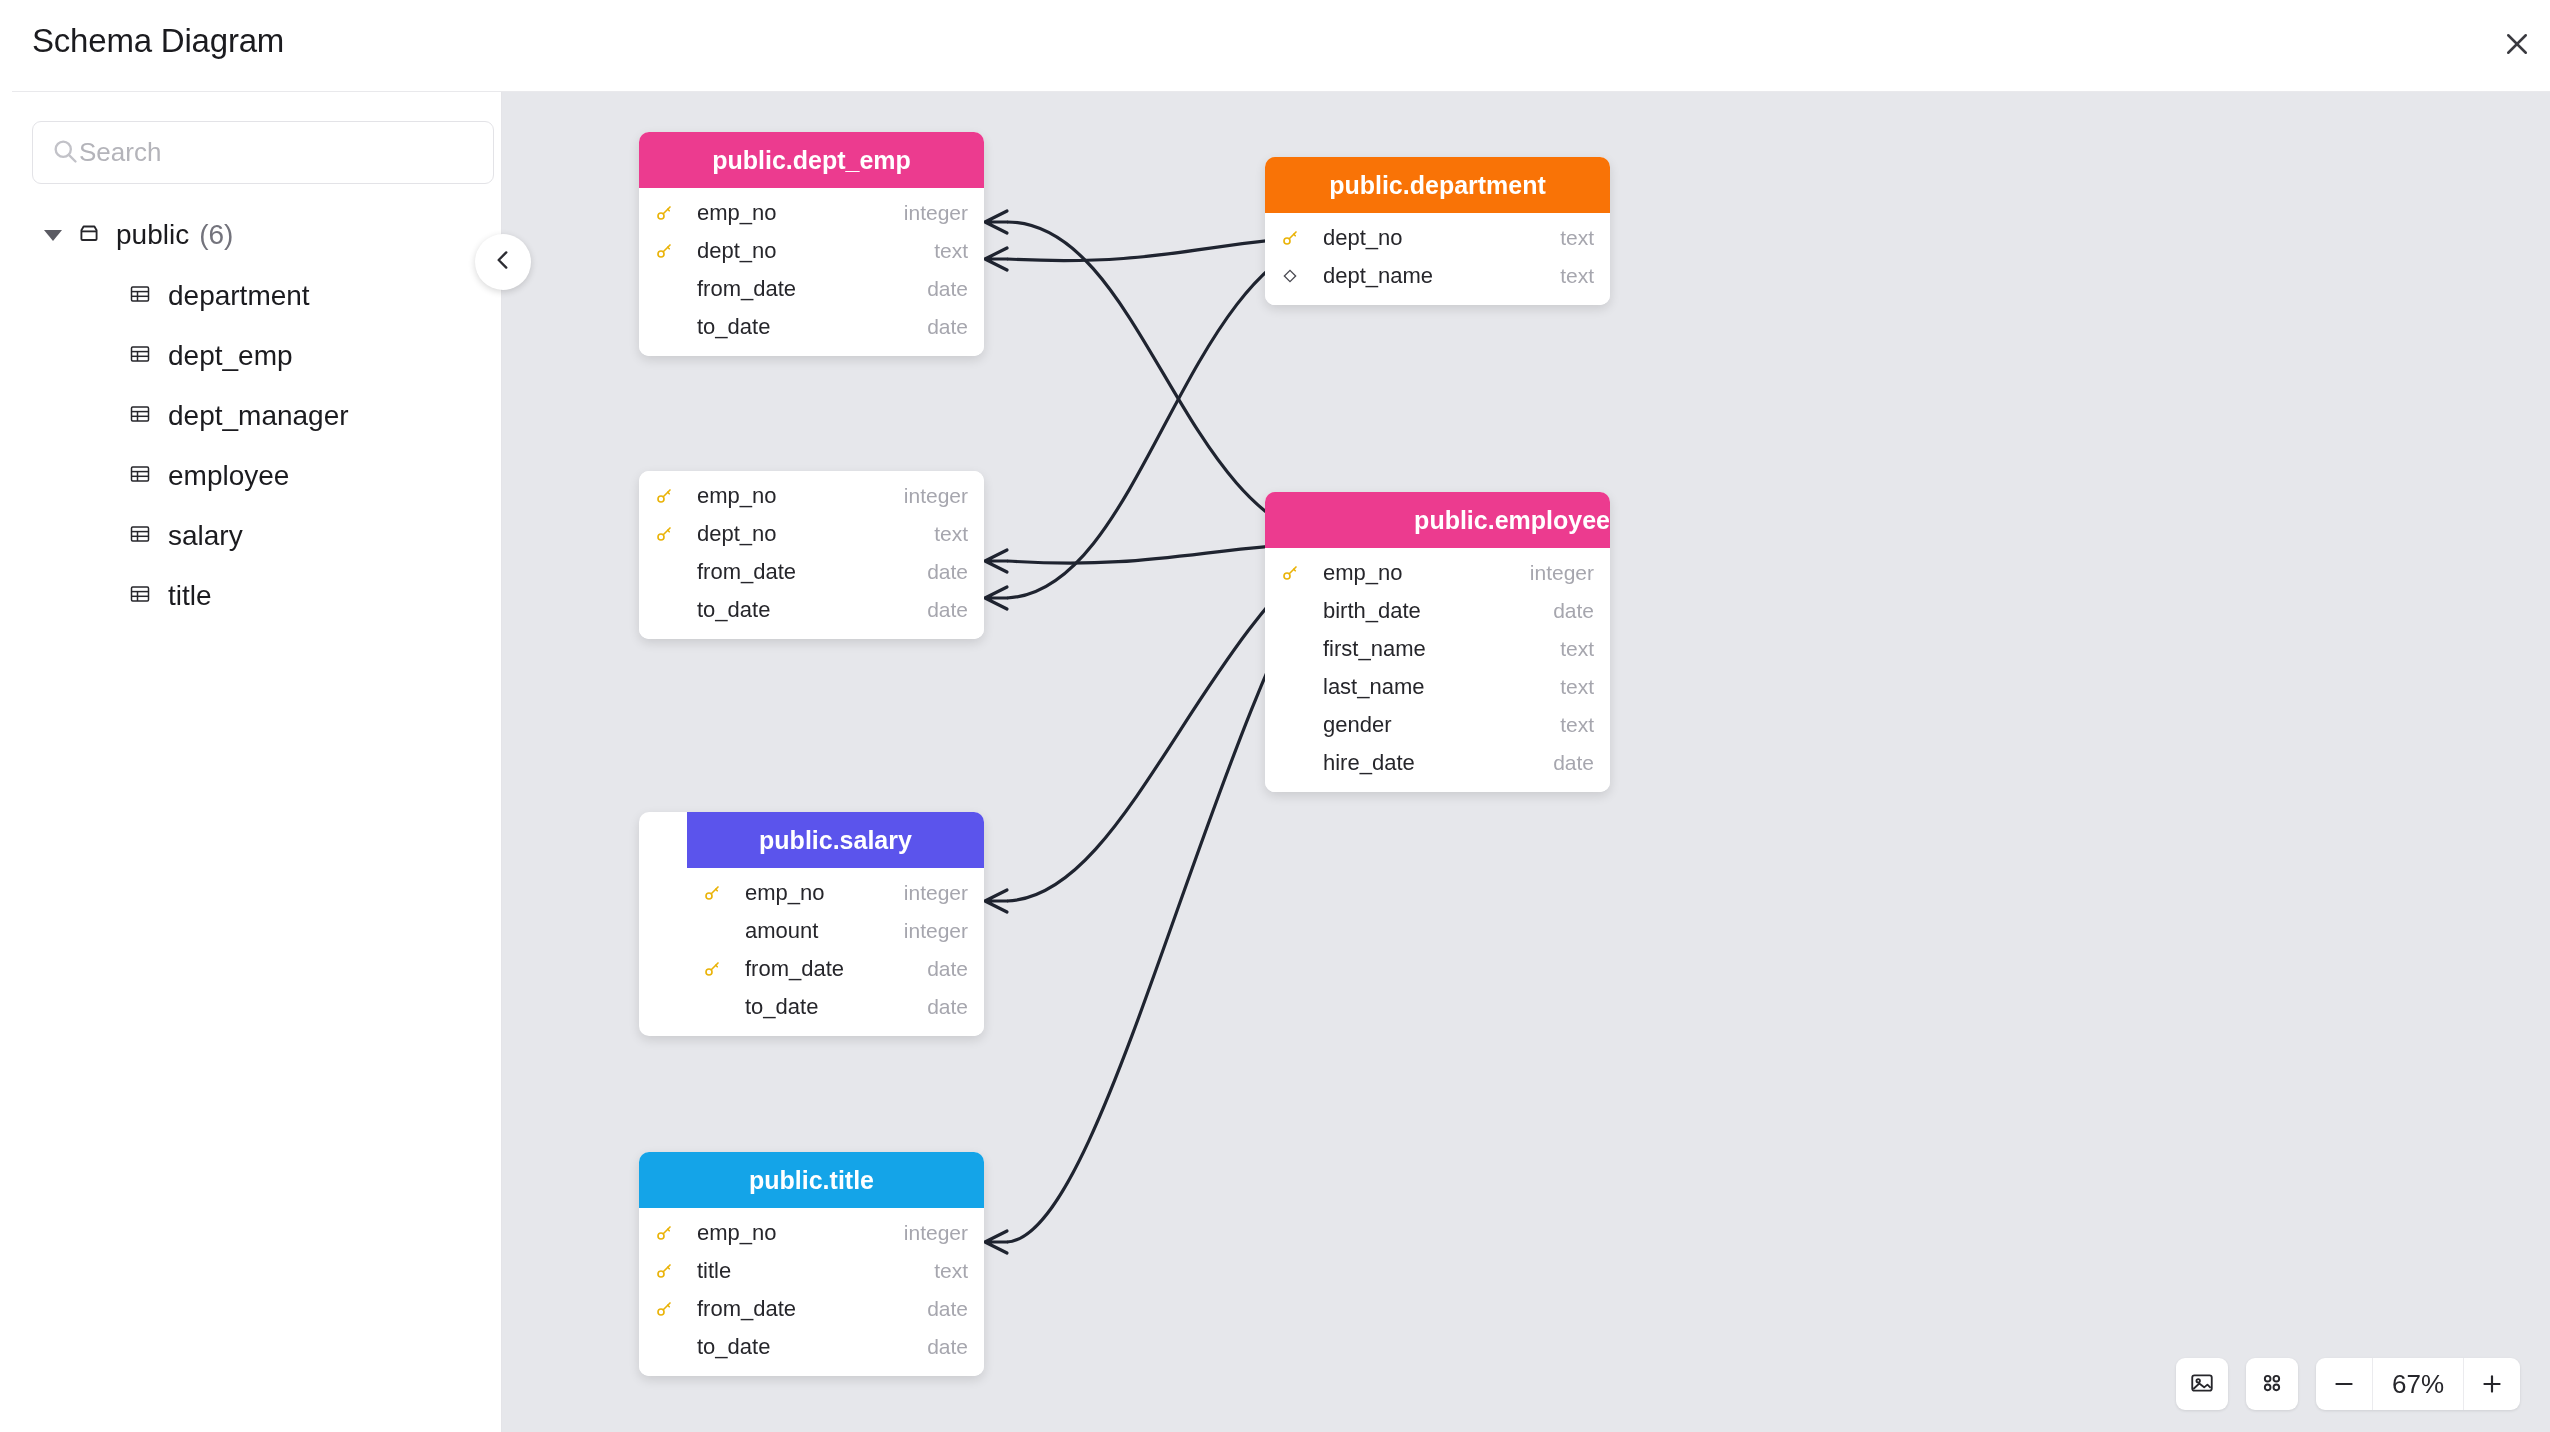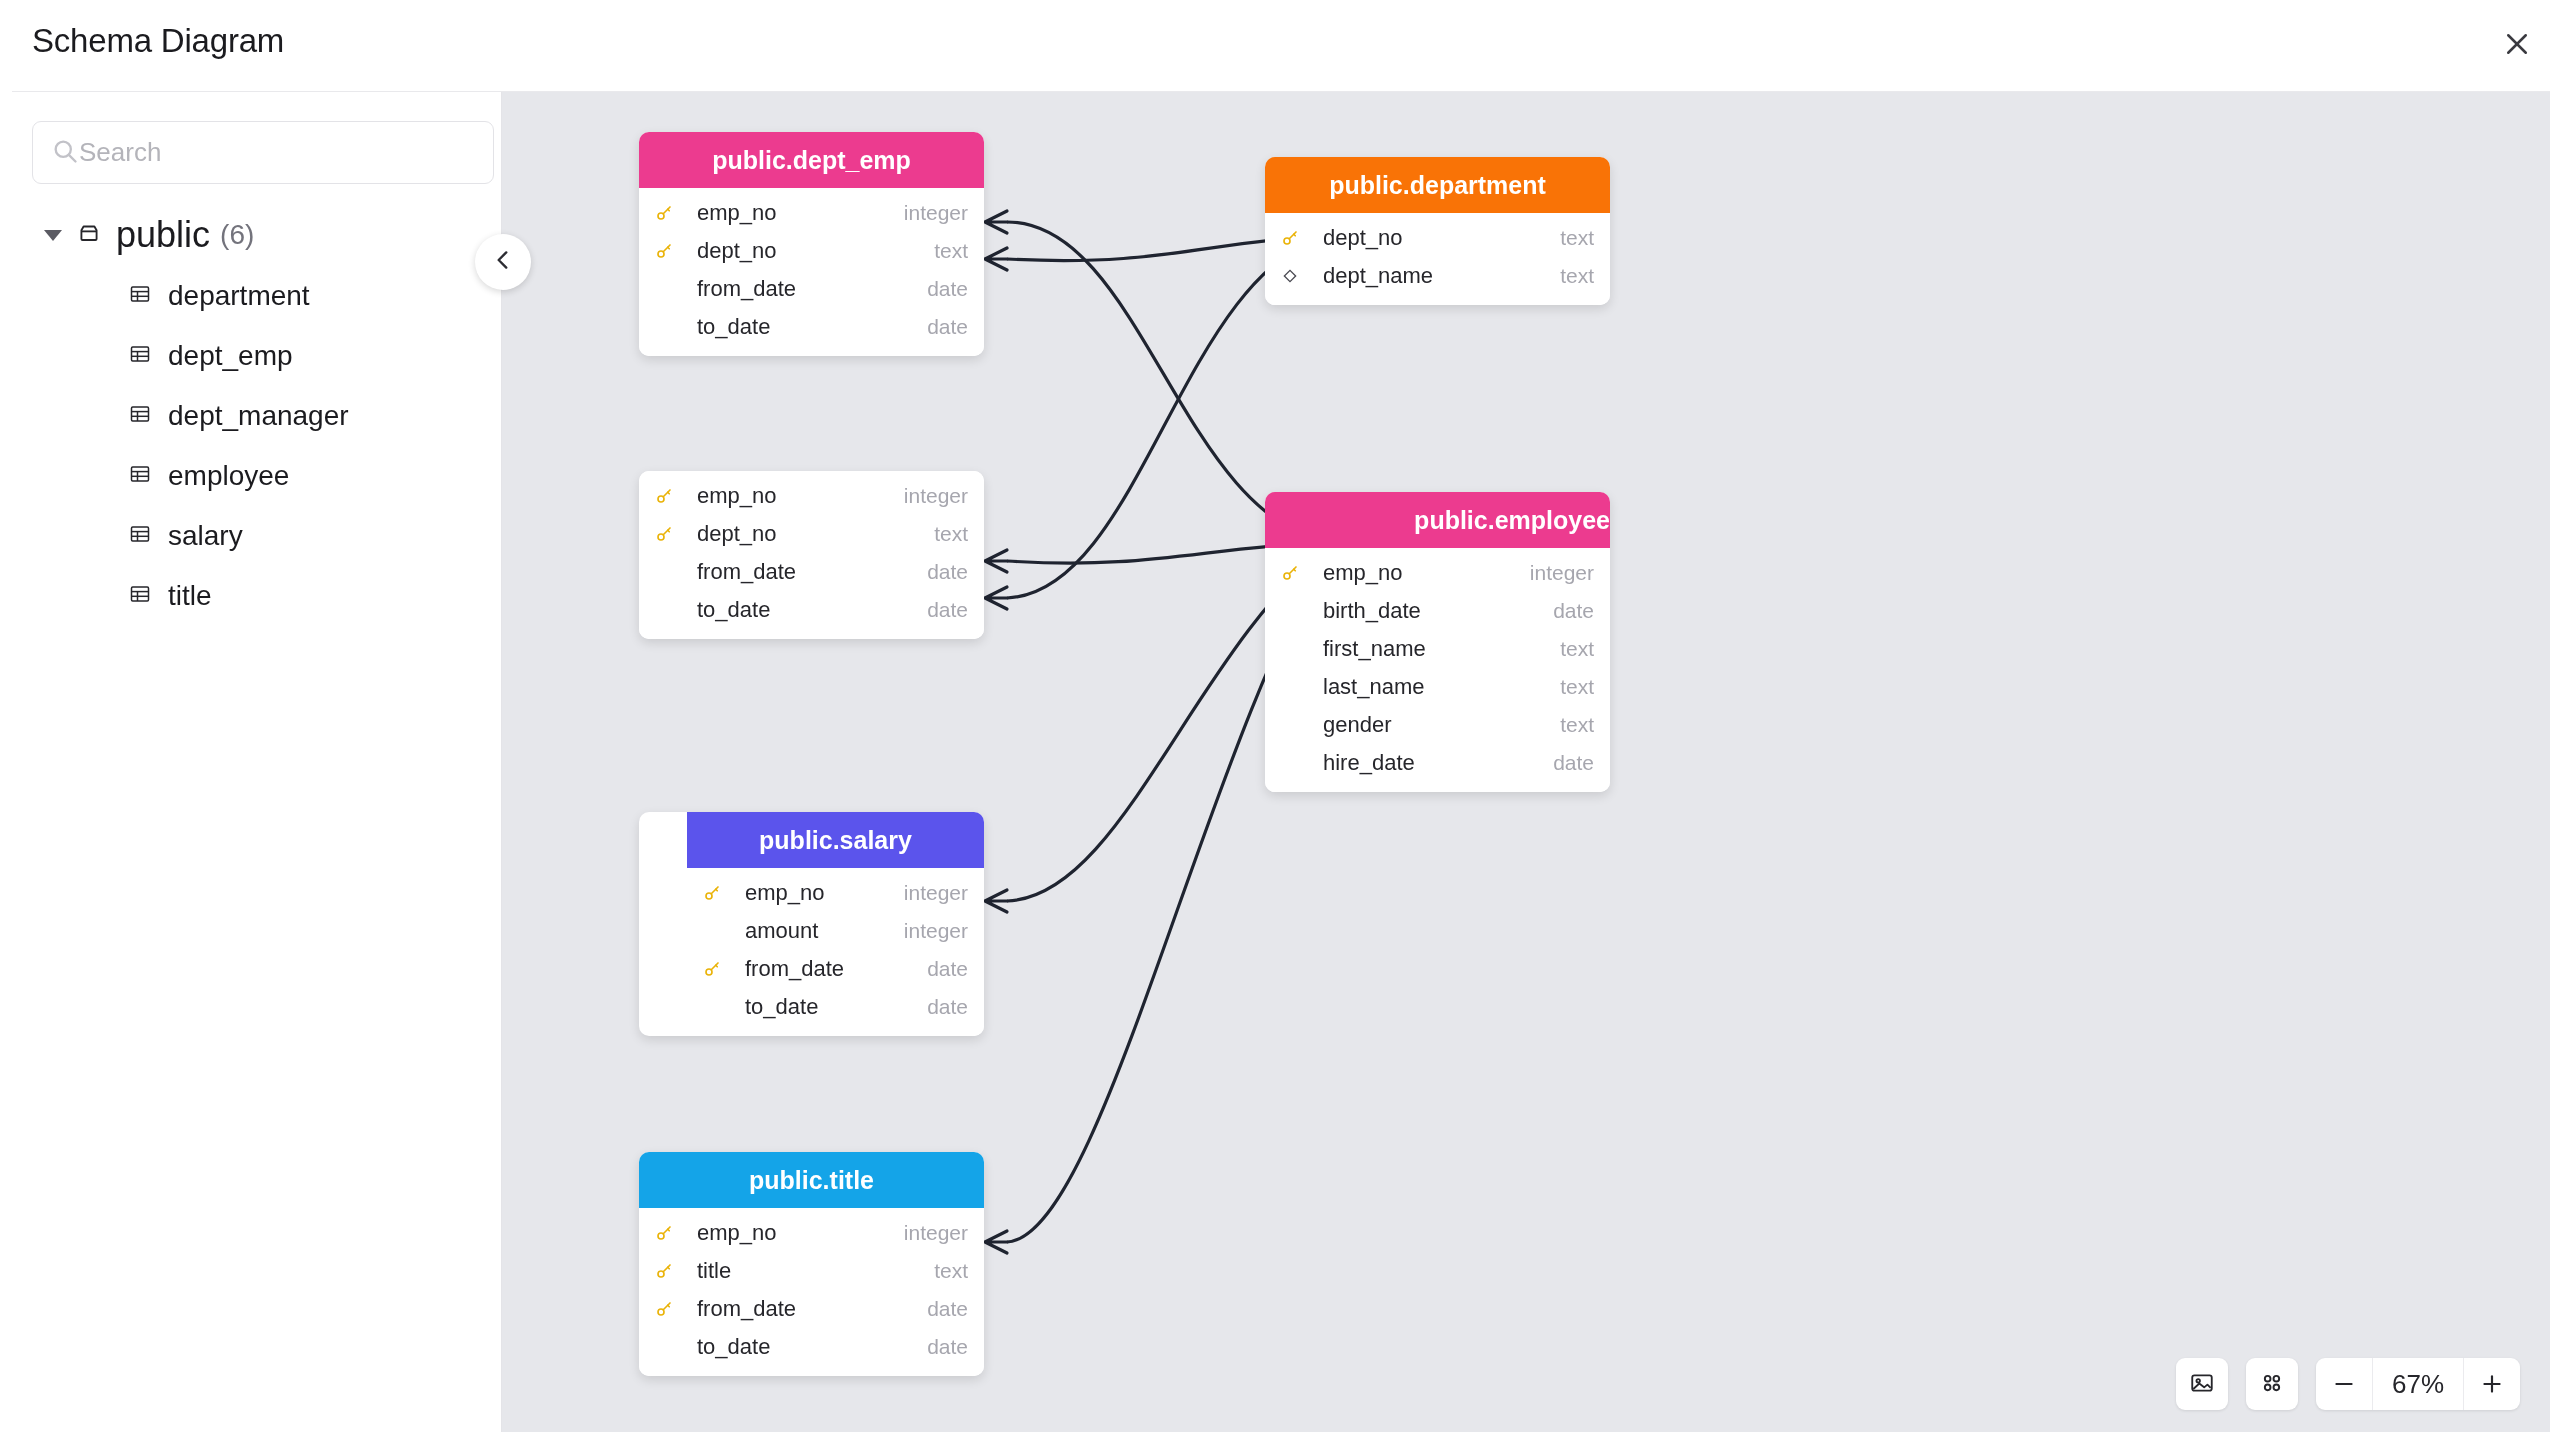--- a/index.html
+++ b/index.html
@@ -92,21 +92,21 @@
     cursor: pointer;
   }
   .caret {
     width: 0; height: 0;
     border-left: 9px solid transparent;
     border-right: 9px solid transparent;
     border-top: 11px solid #5b5b63;
     flex: none;
   }
   .schema-label {
-    font-size: 36px;
+    font-size: 28px;
     color: #1b1b1f;
   }
   .schema-count { font-size: 28px; color: #73737c; margin-left: -4px; }
 
   .tree-table {
     display: flex;
     align-items: center;
     height: 60px;
     padding-left: 128px;
     gap: 16px;

